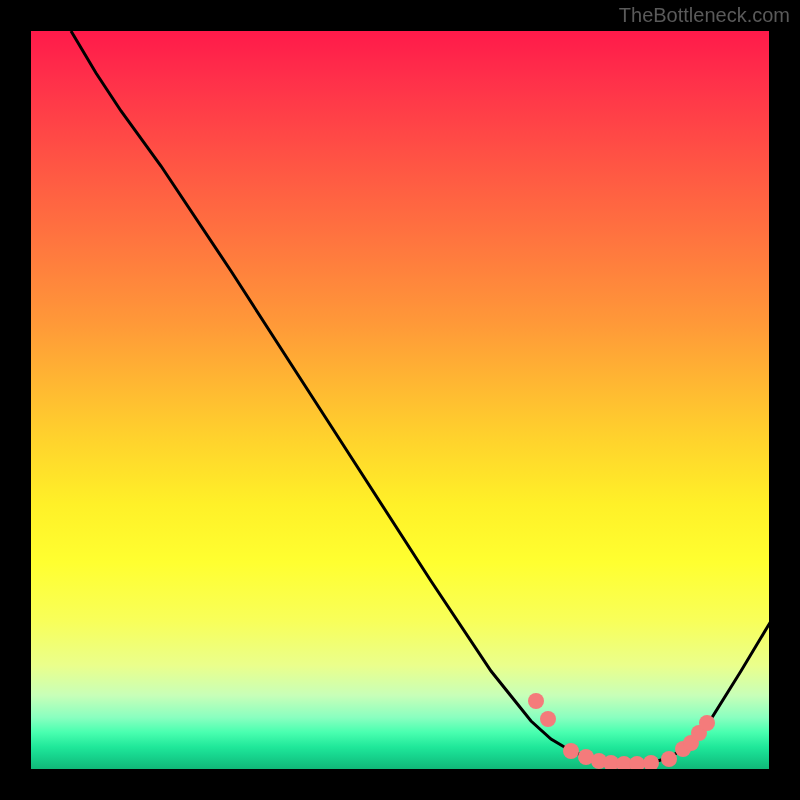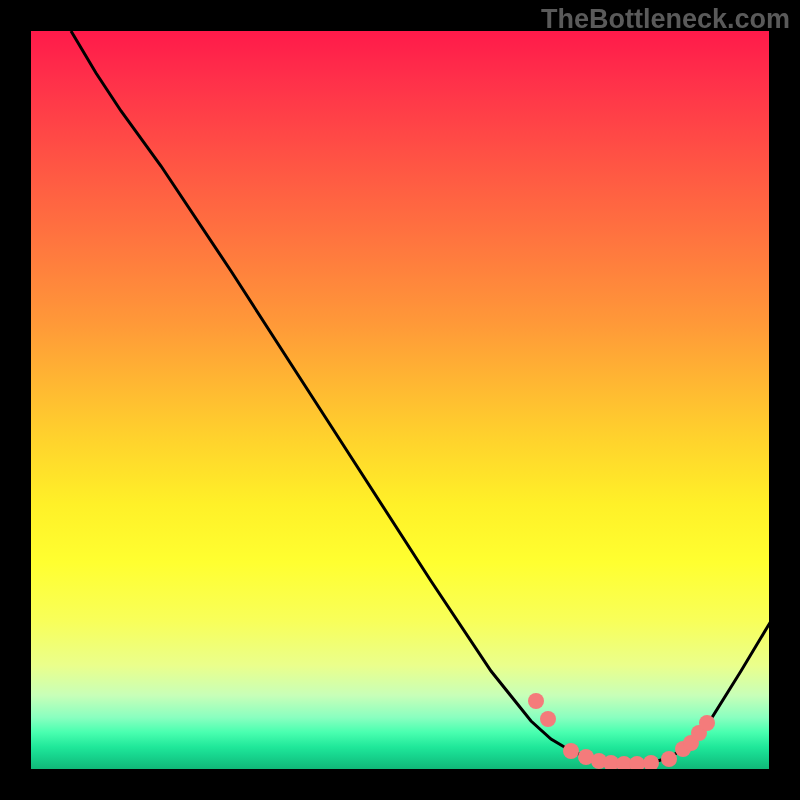--- a/index.html
+++ b/index.html
@@ -9,22 +9,22 @@
     height: 800px;
     background: #000;
     position: relative;
     font-family: Arial, sans-serif;
   }
   .watermark {
     position: absolute;
     top: 4px;
     right: 10px;
     color: #5a5a5a;
-    font-size: 27px;
-    font-weight: bold;
+    font-size: 20px;
+    font-weight: normal;
     z-index: 10;
   }
   .plot-area {
     position: absolute;
     left: 31px;
     top: 31px;
     width: 738px;
     height: 738px;
     overflow: hidden;
   }

